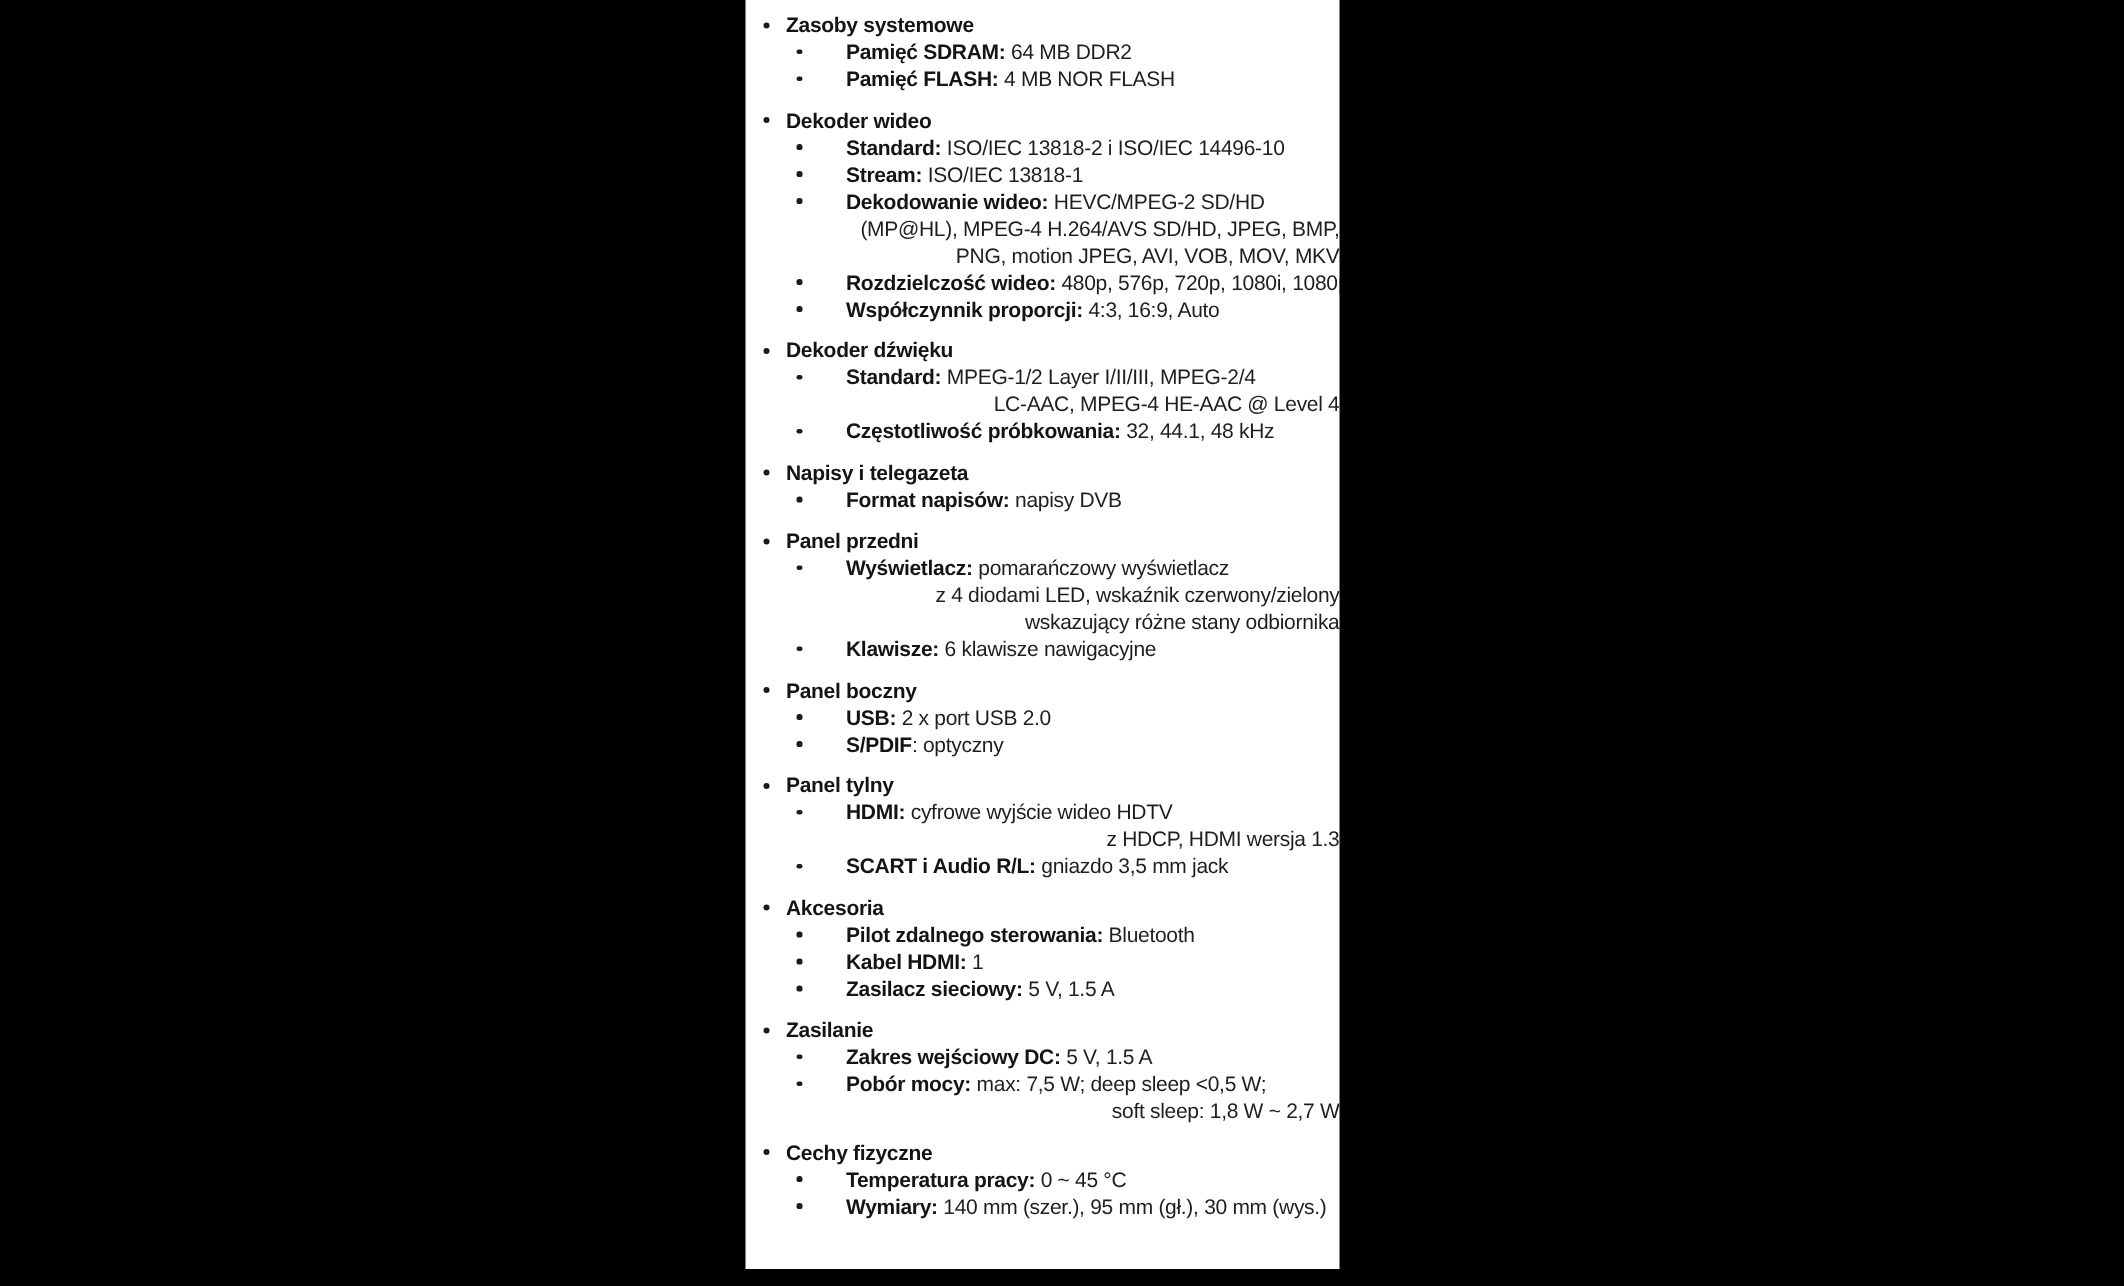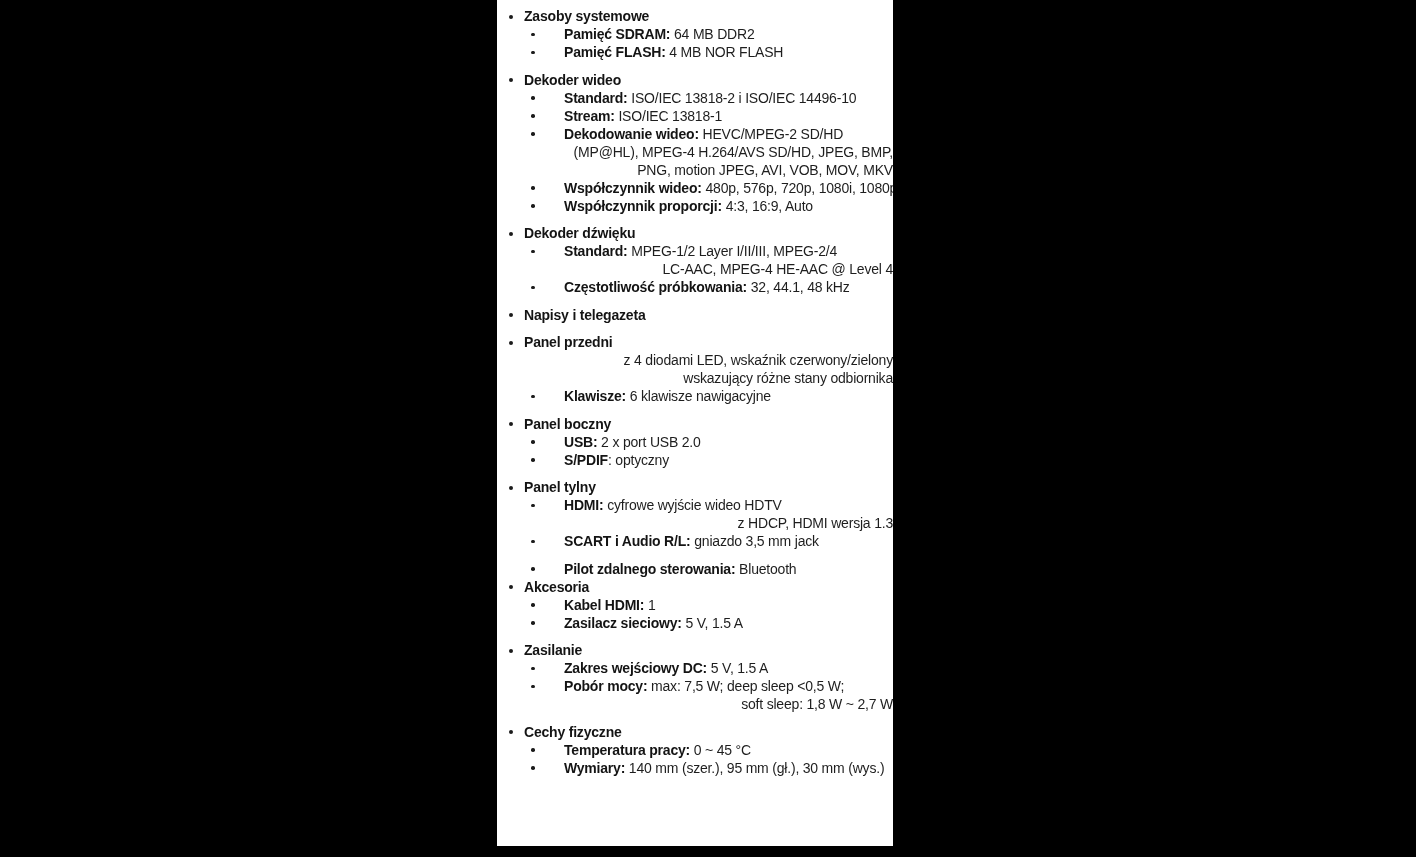--- a/index.html
+++ b/index.html
@@ -70,52 +70,54 @@
           <div class="line sub"><span class="bullet b2"></span><span class="lbl">Pamięć SDRAM:</span><span class="val"> 64 MB DDR2</span></div>
           <div class="line sub"><span class="bullet b2"></span><span class="lbl">Pamięć FLASH:</span><span class="val"> 4 MB NOR FLASH</span></div>
         </div>
         <div class="section">
           <div class="line top"><span class="bullet b1"></span><span class="ttl">Dekoder wideo</span></div>
           <div class="line sub"><span class="bullet b2"></span><span class="lbl">Standard:</span><span class="val"> ISO/IEC 13818-2 i ISO/IEC 14496-10</span></div>
           <div class="line sub"><span class="bullet b2"></span><span class="lbl">Stream:</span><span class="val"> ISO/IEC 13818-1</span></div>
           <div class="line sub"><span class="bullet b2"></span><span class="lbl">Dekodowanie wideo:</span><span class="val"> HEVC/MPEG-2 SD/HD</span></div>
           <div class="line cont"><span class="val">(MP@HL), MPEG-4 H.264/AVS SD/HD, JPEG, BMP,</span></div>
           <div class="line cont"><span class="val">PNG, motion JPEG, AVI, VOB, MOV, MKV</span></div>
-          <div class="line sub"><span class="bullet b2"></span><span class="lbl">Współczynnik wideo:</span><span class="val"> 480p, 576p, 720p, 1080i, 1080p</span></div>
+          <div class="line sub"><span class="bullet b2"></span><span class="lbl">Rozdzielczość wideo:</span><span class="val"> 480p, 576p, 720p, 1080i, 1080p</span></div>
           <div class="line sub"><span class="bullet b2"></span><span class="lbl">Współczynnik proporcji:</span><span class="val"> 4:3, 16:9, Auto</span></div>
         </div>
         <div class="section">
           <div class="line top"><span class="bullet b1"></span><span class="ttl">Dekoder dźwięku</span></div>
           <div class="line sub"><span class="bullet b2"></span><span class="lbl">Standard:</span><span class="val"> MPEG-1/2 Layer I/II/III, MPEG-2/4</span></div>
           <div class="line cont"><span class="val">LC-AAC, MPEG-4 HE-AAC @ Level 4</span></div>
           <div class="line sub"><span class="bullet b2"></span><span class="lbl">Częstotliwość próbkowania:</span><span class="val"> 32, 44.1, 48 kHz</span></div>
         </div>
         <div class="section">
           <div class="line top"><span class="bullet b1"></span><span class="ttl">Napisy i telegazeta</span></div>
+          <div class="line sub"><span class="bullet b2"></span><span class="lbl">Format napisów:</span><span class="val"> napisy DVB</span></div>
         </div>
         <div class="section">
           <div class="line top"><span class="bullet b1"></span><span class="ttl">Panel przedni</span></div>
+          <div class="line sub"><span class="bullet b2"></span><span class="lbl">Wyświetlacz:</span><span class="val"> pomarańczowy wyświetlacz</span></div>
           <div class="line cont"><span class="val">z 4 diodami LED, wskaźnik czerwony/zielony</span></div>
           <div class="line cont"><span class="val">wskazujący różne stany odbiornika</span></div>
           <div class="line sub"><span class="bullet b2"></span><span class="lbl">Klawisze:</span><span class="val"> 6 klawisze nawigacyjne</span></div>
         </div>
         <div class="section">
           <div class="line top"><span class="bullet b1"></span><span class="ttl">Panel boczny</span></div>
           <div class="line sub"><span class="bullet b2"></span><span class="lbl">USB:</span><span class="val"> 2 x port USB 2.0</span></div>
           <div class="line sub"><span class="bullet b2"></span><span class="lbl">S/PDIF</span><span class="val">: optyczny</span></div>
         </div>
         <div class="section">
           <div class="line top"><span class="bullet b1"></span><span class="ttl">Panel tylny</span></div>
           <div class="line sub"><span class="bullet b2"></span><span class="lbl">HDMI:</span><span class="val"> cyfrowe wyjście wideo HDTV</span></div>
           <div class="line cont"><span class="val">z HDCP, HDMI wersja 1.3</span></div>
           <div class="line sub"><span class="bullet b2"></span><span class="lbl">SCART i Audio R/L:</span><span class="val"> gniazdo 3,5 mm jack</span></div>
         </div>
         <div class="section">
+          <div class="line top"><span class="bullet b1"></span><span class="ttl">Akcesoria</span></div>
           <div class="line sub"><span class="bullet b2"></span><span class="lbl">Pilot zdalnego sterowania:</span><span class="val"> Bluetooth</span></div>
-          <div class="line top"><span class="bullet b1"></span><span class="ttl">Akcesoria</span></div>
           <div class="line sub"><span class="bullet b2"></span><span class="lbl">Kabel HDMI:</span><span class="val"> 1</span></div>
           <div class="line sub"><span class="bullet b2"></span><span class="lbl">Zasilacz sieciowy:</span><span class="val"> 5 V, 1.5 A</span></div>
         </div>
         <div class="section">
           <div class="line top"><span class="bullet b1"></span><span class="ttl">Zasilanie</span></div>
           <div class="line sub"><span class="bullet b2"></span><span class="lbl">Zakres wejściowy DC:</span><span class="val"> 5 V, 1.5 A</span></div>
           <div class="line sub"><span class="bullet b2"></span><span class="lbl">Pobór mocy:</span><span class="val"> max: 7,5 W; deep sleep &lt;0,5 W;</span></div>
           <div class="line cont"><span class="val">soft sleep: 1,8 W ~ 2,7 W</span></div>
         </div>
         <div class="section">

